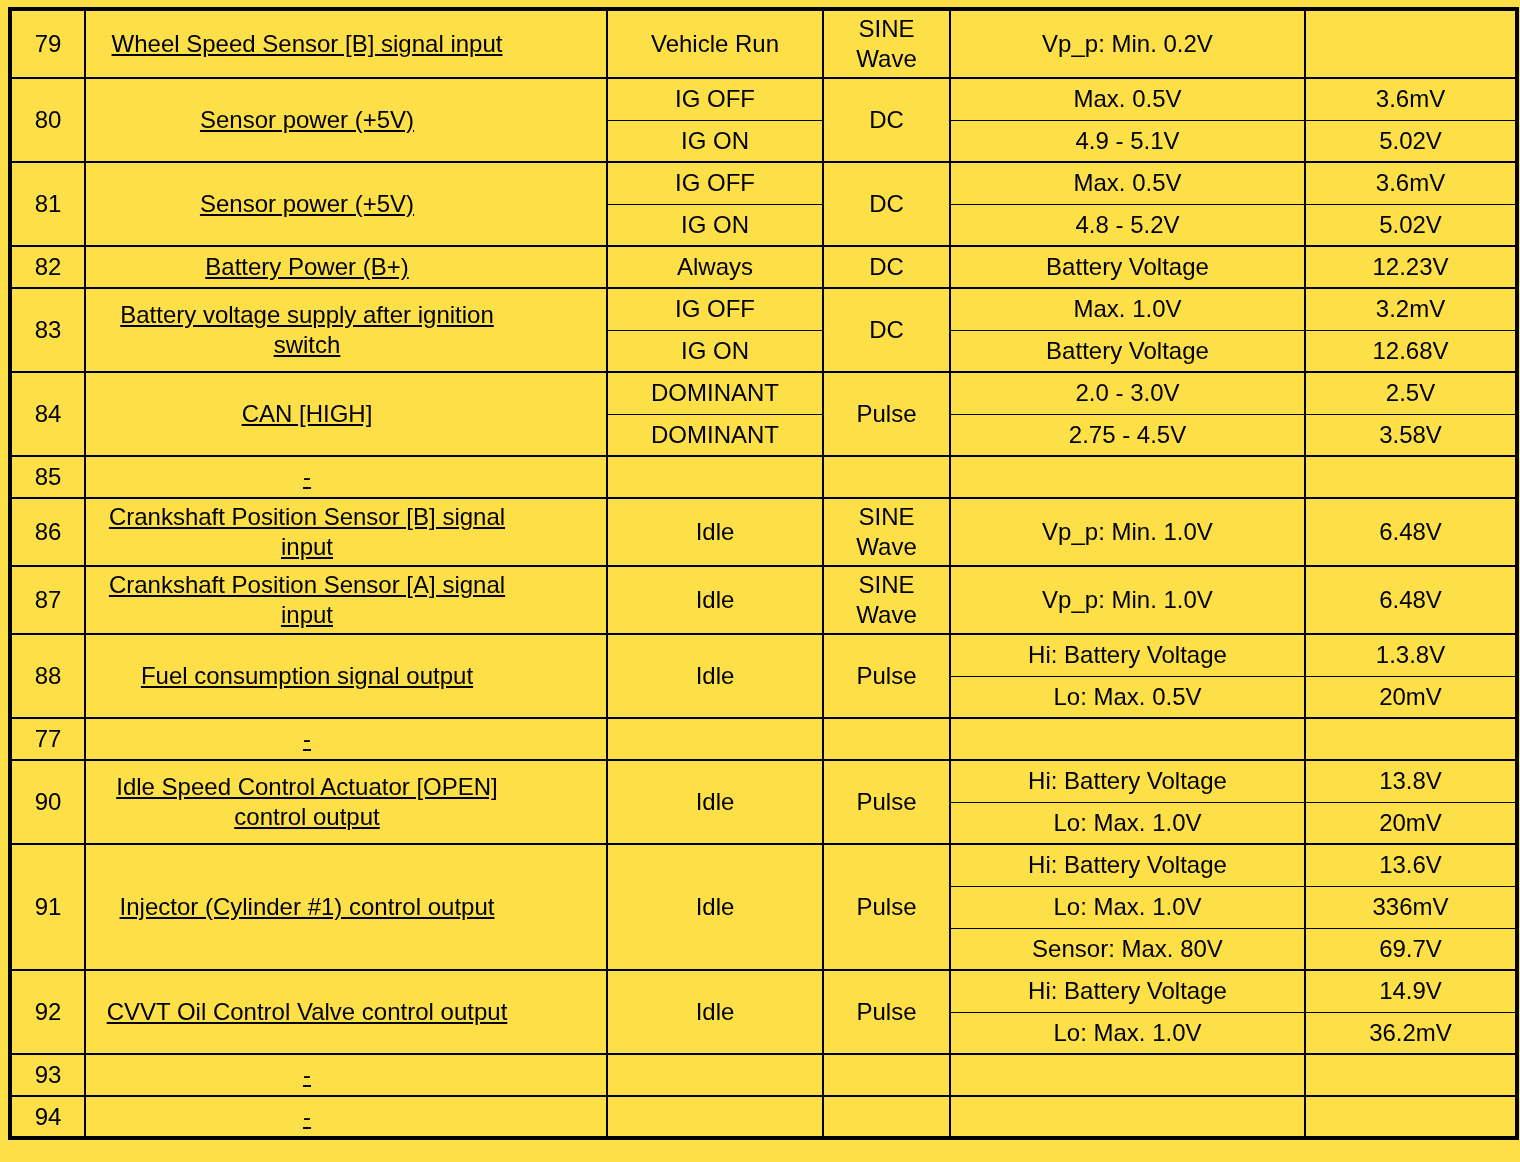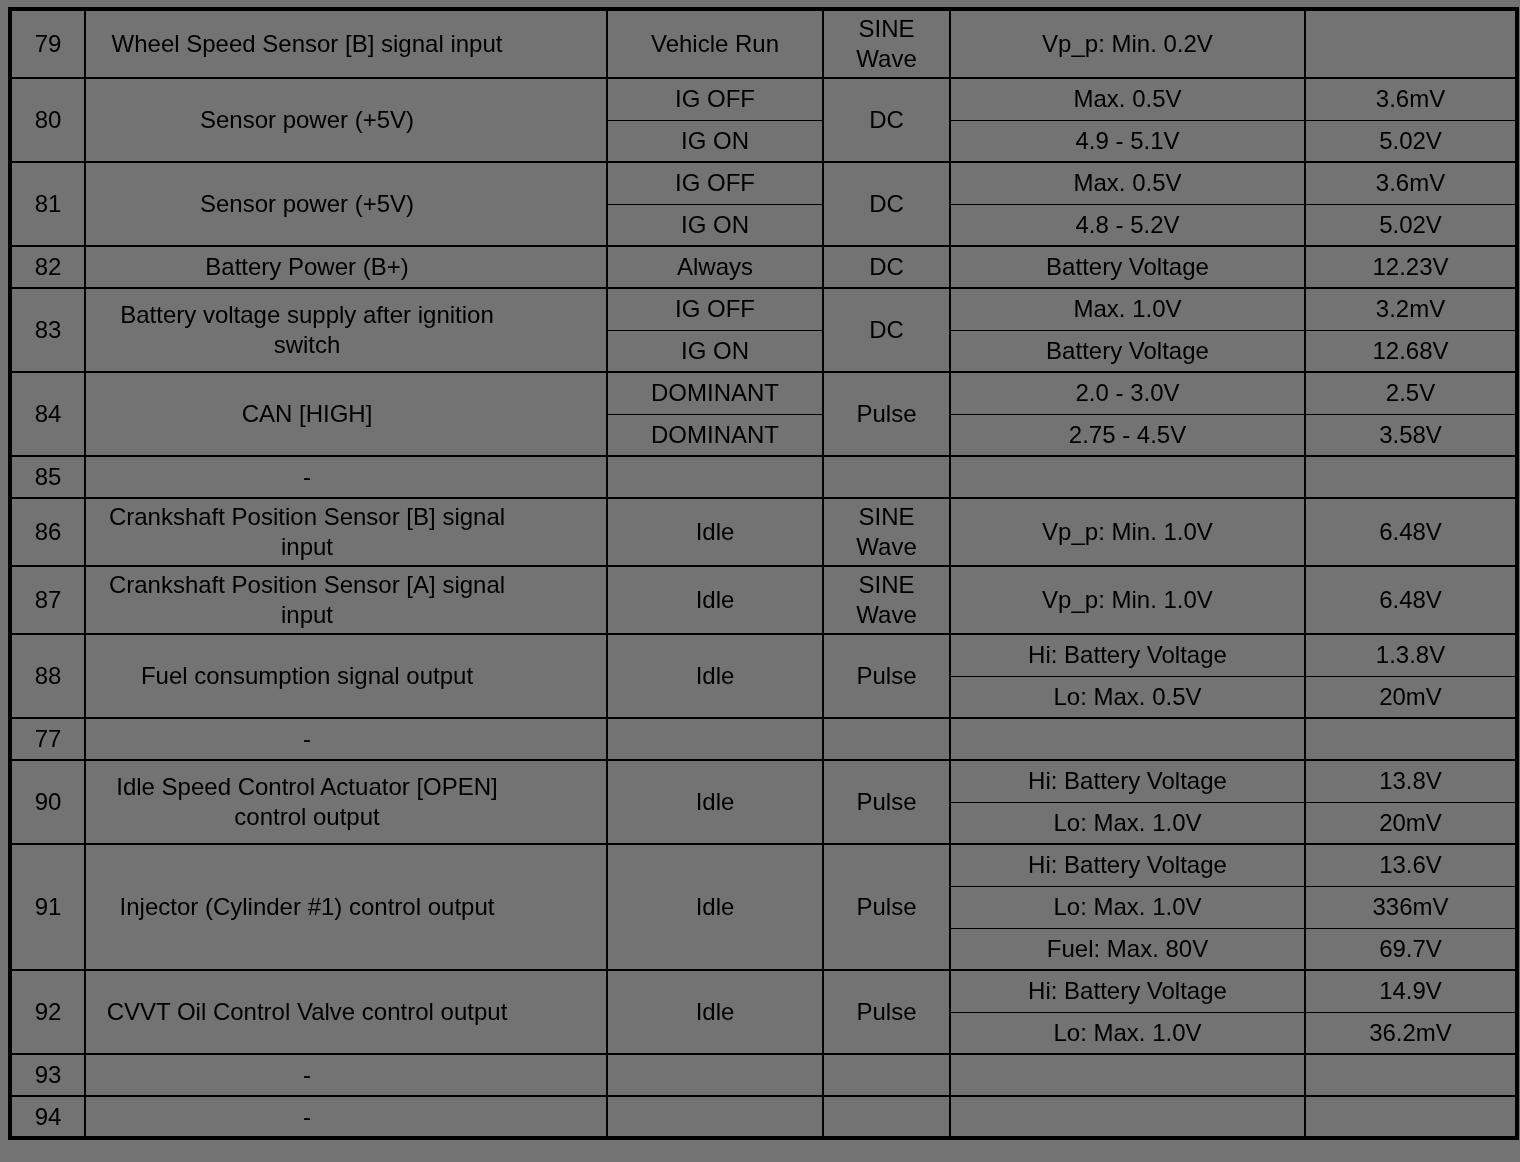--- a/index.html
+++ b/index.html
@@ -7,21 +7,21 @@
     padding: 0;
     background: #ffffff;
     font-family: "Liberation Sans", sans-serif;
     color: #000000;
   }
   .sheet {
     width: 1520px;
     height: 1162px;
     box-sizing: border-box;
     padding: 7px 8px;
-    background: #737373;
+    background: #fde047;
     overflow: hidden;
   }
   table.pin-table {
     border-collapse: collapse;
     table-layout: fixed;
     width: 1504px;
     border: 4px solid #000000;
   }
   table.pin-table td {
     border: 1px solid #000000;
@@ -36,21 +36,21 @@
     word-wrap: normal;
   }
   table.pin-table tr { height: 42px; }
   table.pin-table tr.group-start td { border-top-width: 2px; }
   col.w-pin  { width: 75px;  }
   col.w-desc { width: 522px; }
   col.w-cond { width: 216px; }
   col.w-type { width: 127px; }
   col.w-lvl  { width: 355px; }
   col.w-meas { width: 212px; }
-  td.c-desc { text-align: left; padding-left: 7px; }
+  td.c-desc { text-align: left; padding-left: 7px; text-decoration: underline; }
   td.c-desc.c-dash { text-align: center; }
   .desc-inner { max-width: 430px; }
 </style>
 </head>
 <body>
 
 <div class="sheet">
   <table class="pin-table">
     <colgroup>
       <col class="w-pin">
@@ -217,21 +217,21 @@
           <td class="c-cond" rowspan="3">Idle</td>
           <td class="c-type" rowspan="3">Pulse</td>
           <td class="c-level">Hi: Battery Voltage</td>
           <td class="c-meas">13.6V</td>
         </tr>
         <tr class="sub-row">
           <td class="c-level">Lo: Max. 1.0V</td>
           <td class="c-meas">336mV</td>
         </tr>
         <tr class="sub-row">
-          <td class="c-level">Fuel: Max. 80V</td>
+          <td class="c-level">Sensor: Max. 80V</td>
           <td class="c-meas">69.7V</td>
         </tr>
         <tr class="group-start">
           <td class="c-pin" rowspan="2">92</td>
           <td class="c-desc" rowspan="2">
             <div class="desc-inner">CVVT Oil Control Valve control output</div>
           </td>
           <td class="c-cond" rowspan="2">Idle</td>
           <td class="c-type" rowspan="2">Pulse</td>
           <td class="c-level">Hi: Battery Voltage</td>

